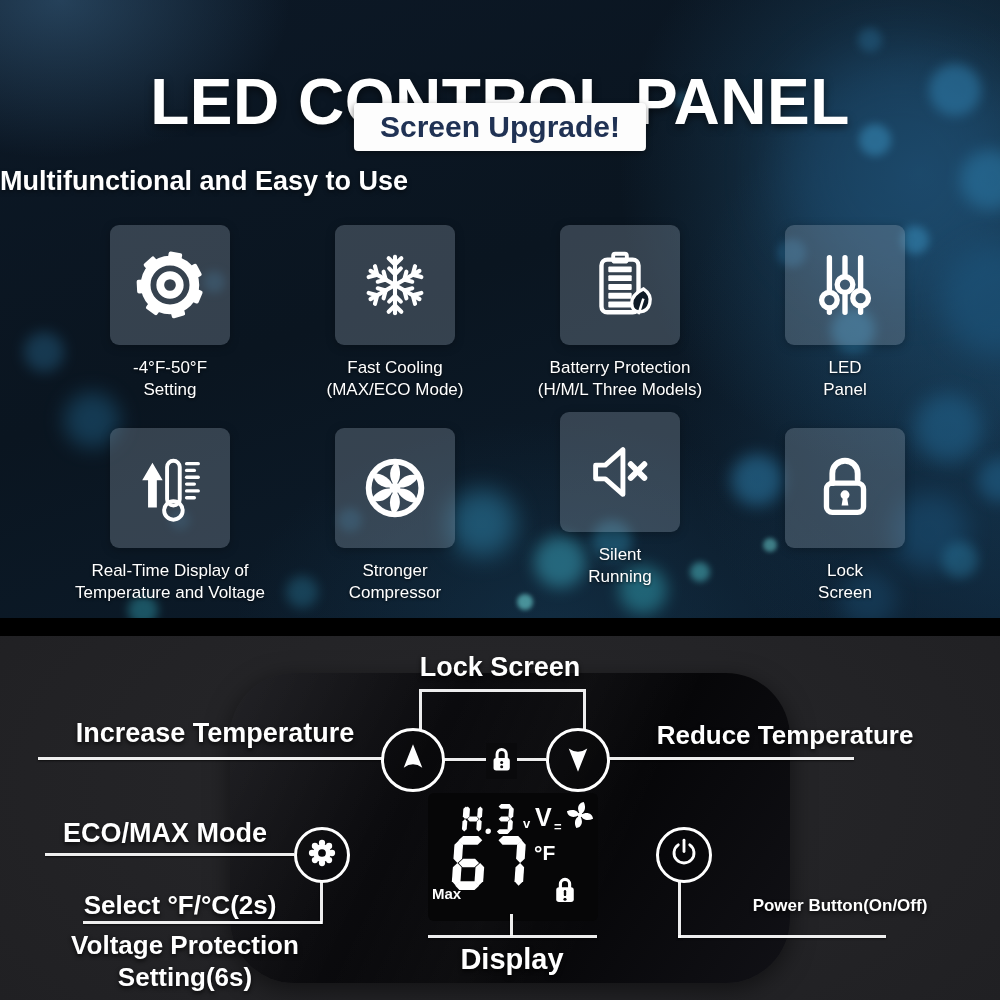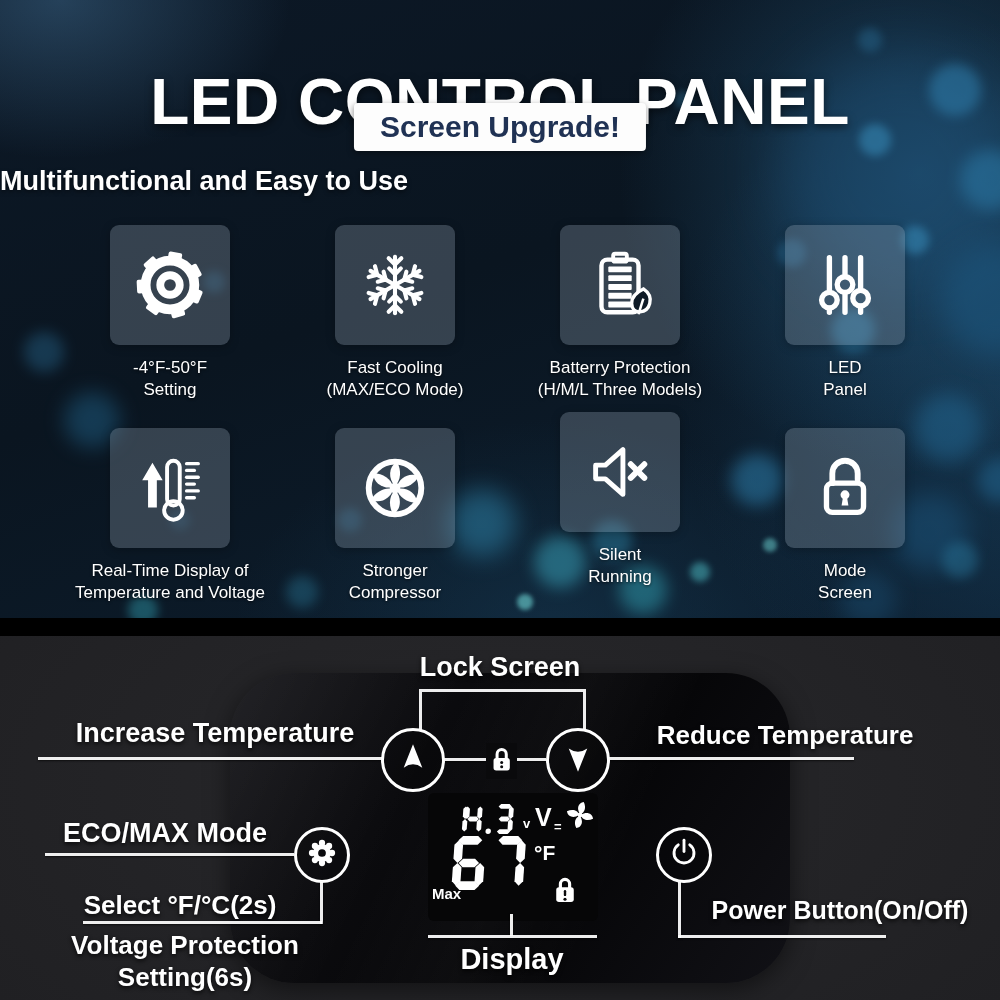--- a/index.html
+++ b/index.html
@@ -288,21 +288,21 @@
         <span>
         <svg width="78" height="78" viewBox="0 0 80 80">
           <path d="M27,35 V25 a13,13 0 0 1 26,0 V31" fill="none" stroke="#fff" stroke-width="6" stroke-linecap="round"></path>
           <rect x="21" y="35" width="38" height="30" rx="6" fill="none" stroke="#fff" stroke-width="5.5"></rect>
           <circle cx="40" cy="47" r="4.6" fill="#fff"></circle>
           <path d="M38,49 h4 l1.5,9 h-7 z" fill="#fff"></path>
         </svg>
           </span>
       </div>
       <div class="cap">
-        <div>Mode</div>
+        <div>Lock</div>
         <div>Screen</div>
       </div>
     </div>
   </section>
 
   <section class="panel-zone">
     <div class="control-panel"></div>
 
     <div class="pz-label" style="left:380px;top:16px;width:240px;font-size:27px">Lock Screen</div>
     <div class="bracket" style="left:419px;top:53px;width:161px;height:38px"></div>
@@ -432,15 +432,15 @@
     <div class="cbtn" style="left:656px;top:191px;width:56px;height:56px">
       <span>
         <svg width="40" height="40" viewBox="0 0 56 56" fill="none" stroke="#fff" stroke-width="4" stroke-linecap="round">
           <path d="M19.97,16.53 A14,14 0 1 0 36.03,16.53"></path>
           <line x1="28" y1="10" x2="28" y2="26"></line>
         </svg>
       </span>
     </div>
     <div class="cline" style="left:678px;top:246px;width:3px;height:56px"></div>
     <div class="cline" style="left:678px;top:299px;width:208px;height:3px"></div>
-    <div class="pz-label" style="left:690px;top:260px;width:300px;font-size:25px">Power Button(On/Off)</div>
+    <div class="pz-label" style="left:690px;top:260px;width:300px;font-size:17px">Power Button(On/Off)</div>
   </section>
 </div>
 
 </body></html>

